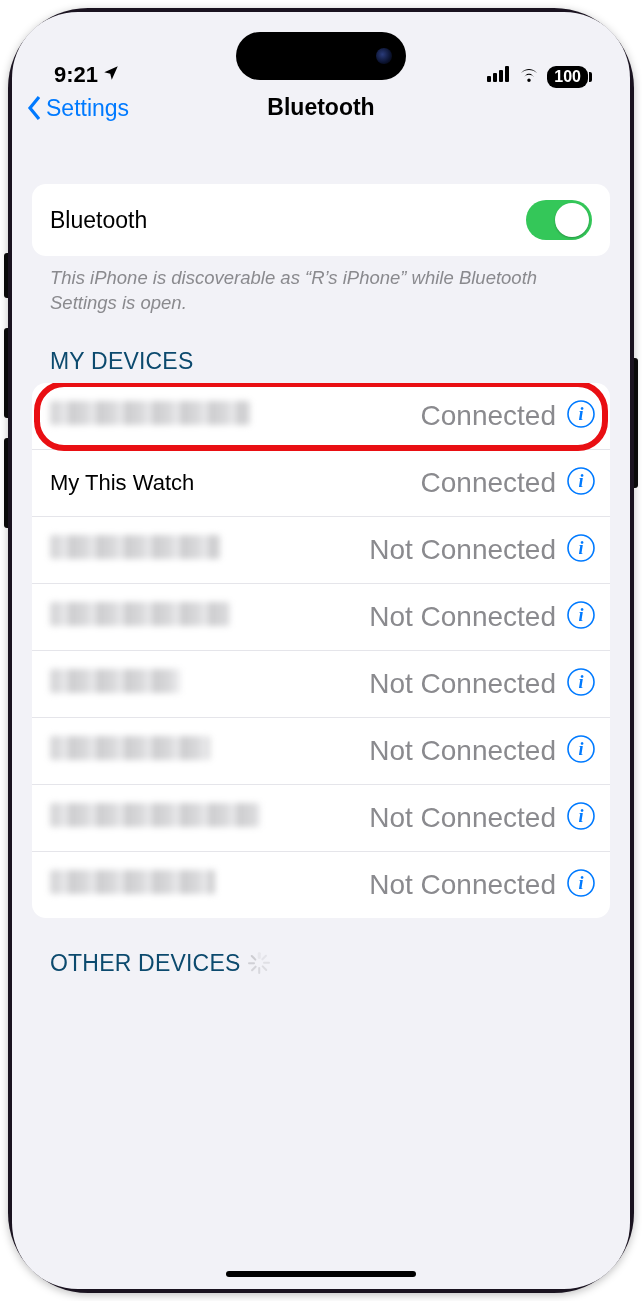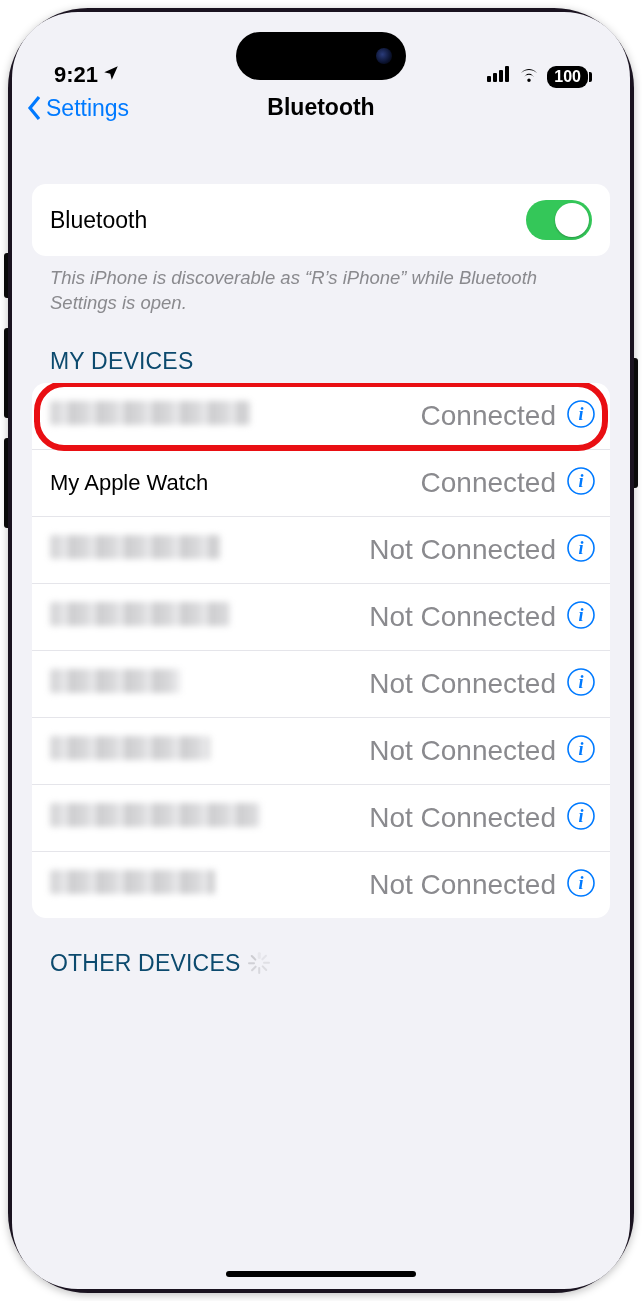--- a/index.html
+++ b/index.html
@@ -247,21 +247,21 @@
           <div class="device-row">
             <div class="dev-name"><span class="blur" style="width: 200px;"></span></div>
             <div class="dev-status">Connected</div>
             <span class="info-btn"><svg viewBox="0 0 30 30">
                 <circle cx="15" cy="15" r="13"></circle>
                 <text x="15" y="21" text-anchor="middle">i</text>
               </svg></span>
             <div class="highlight"></div>
           </div>
           <div class="device-row">
-            <div class="dev-name">My Apple Watch</div>
+            <div class="dev-name">My This Watch</div>
             <div class="dev-status">Connected</div>
             <span class="info-btn"><svg viewBox="0 0 30 30">
                 <circle cx="15" cy="15" r="13"></circle>
                 <text x="15" y="21" text-anchor="middle">i</text>
               </svg></span>
           </div>
           <div class="device-row">
             <div class="dev-name"><span class="blur" style="width: 170px;"></span></div>
             <div class="dev-status">Not Connected</div>
             <span class="info-btn"><svg viewBox="0 0 30 30">

